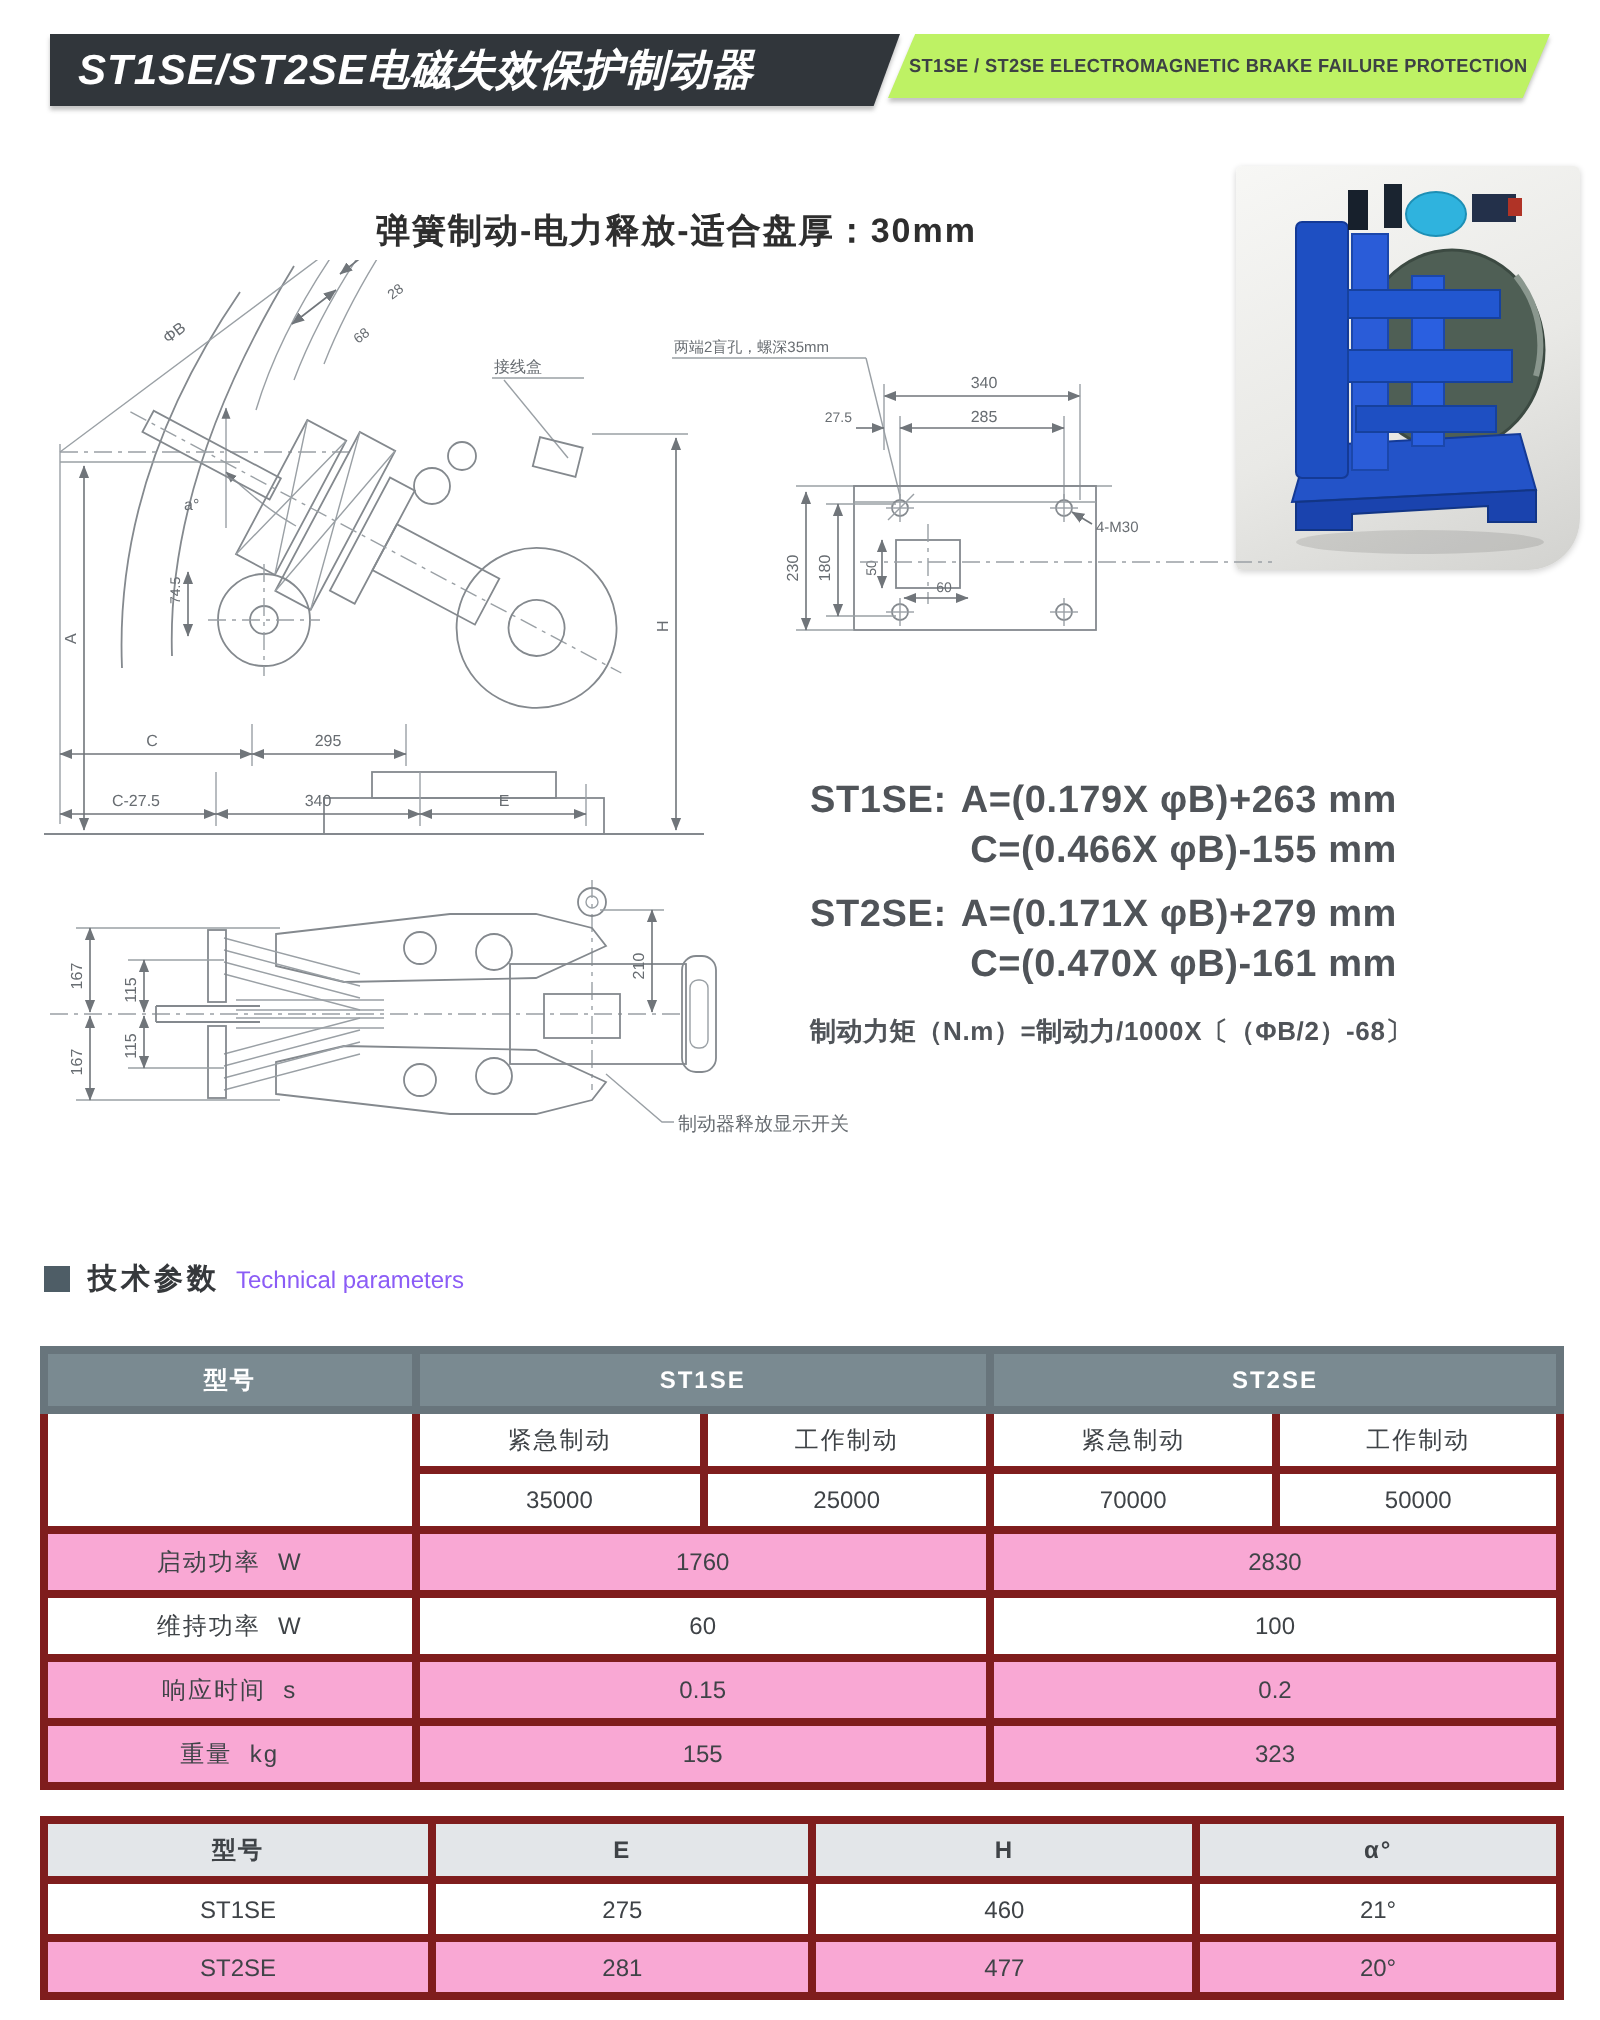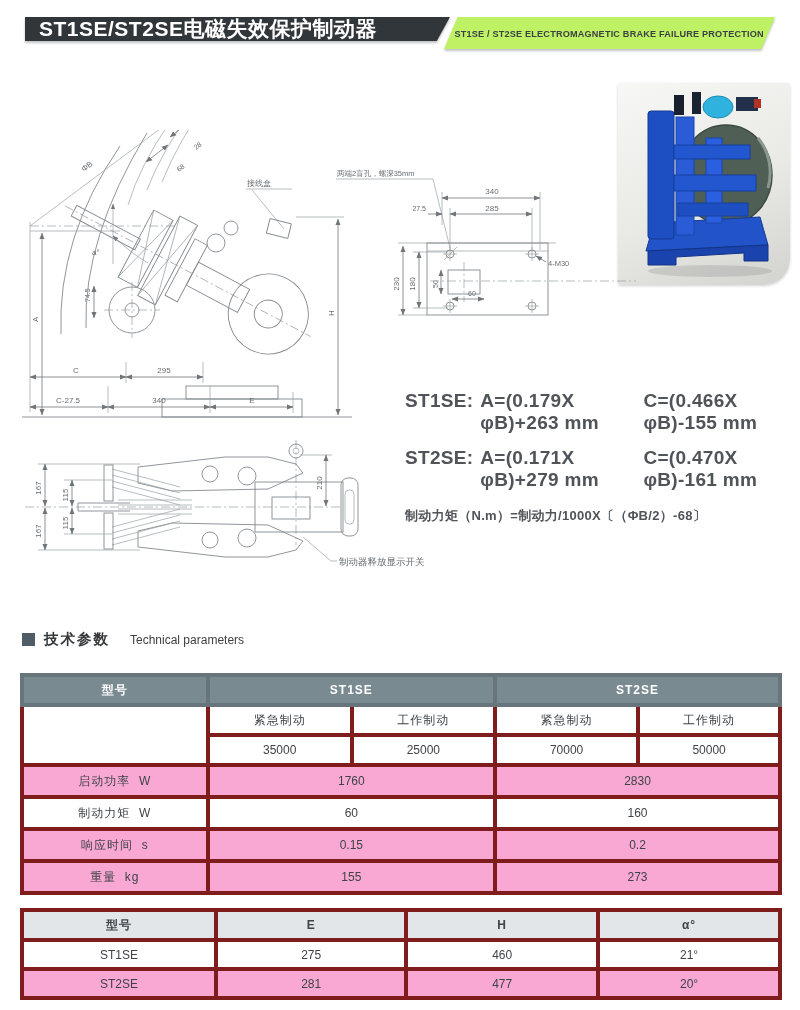--- a/index.html
+++ b/index.html
@@ -1,22 +1,22 @@
 <!DOCTYPE html>
 <html><head>
 <meta charset="utf-8">
 <style>
   html,body{margin:0;padding:0;background:#f2f2f2;}
   .page{position:relative;width:800px;height:1010px;background:#ffffff;margin:0 auto;overflow:hidden;
         font-family:"Liberation Sans","DejaVu Sans",sans-serif;}
   
   .hdr{position:absolute;left:25px;top:17px;width:750px;height:32px;filter:drop-shadow(0 2px 1px rgba(80,80,80,0.35));}
-  .hdr-dark{position:absolute;left:0;top:0;width:425px;height:24px;background:#31363b;
+  .hdr-dark{position:absolute;left:0;top:0;width:425px;height:36px;background:#31363b;
             clip-path:polygon(0 0,100% 0,96.9% 100%,0 100%);
-            display:flex;align-items:center;padding-left:14px;box-sizing:border-box;}
+            display:flex;align-items:center;padding-left:14px;box-sizing:border-box;font-style:italic;}
   .hdr-dark span{color:#ffffff;font-size:21px;font-weight:bold;letter-spacing:0.5px;white-space:nowrap;}
   .hdr-gray{position:absolute;left:419px;top:0;width:331px;height:32px;background:#bef264;
             clip-path:polygon(4.1% 0,100% 0,95.9% 100%,0 100%);
             display:flex;align-items:center;justify-content:center;}
   .hdr-gray span{color:#3d4144;font-size:9.5px;font-weight:bold;letter-spacing:0.2px;transform:scaleX(0.96);white-space:nowrap;}
   
   .subtitle{position:absolute;left:188px;top:104px;font-size:17px;font-weight:bold;color:#2e2e2e;letter-spacing:1px;}
   
   .photo{position:absolute;left:618px;top:83px;width:172px;height:202px;
          background:linear-gradient(155deg,#f7f7f5 0%,#e9e9e6 55%,#d2d2cf 100%);
@@ -26,27 +26,27 @@
   .dwg .ln{stroke:#84898e;stroke-width:0.9;fill:none;}
   .dwg .thin{stroke:#9aa0a5;stroke-width:0.7;fill:none;}
   .dwg .dim{stroke:#70757a;stroke-width:0.8;fill:none;}
   .dwg .cl{stroke-dasharray:9 3 2 3;}
   .dwg text{font-size:8px;fill:#686d72;font-family:"Liberation Sans","DejaVu Sans",sans-serif;}
   .dwg .fs7{font-size:7px;}
   .dwg .fs75{font-size:7.5px;}
   .dwg .fs95{font-size:9.5px;}
   
   .formula{position:absolute;display:flex;gap:7px;font-size:19px;font-weight:bold;color:#505459;letter-spacing:0.3px;}
-  .f-lines{display:flex;flex-direction:row;gap:3px;}
+  .f-lines{display:flex;flex-direction:column;gap:3px;text-align:right;}
   .torque{position:absolute;font-size:13px;font-weight:bold;color:#505459;letter-spacing:0.3px;}
   
   .section{position:absolute;left:22px;top:630px;display:flex;align-items:center;}
   .sq{width:13px;height:13px;background:#4e5d66;display:inline-block;}
   .sec-cn{font-size:14.5px;font-weight:bold;color:#35383b;letter-spacing:2px;margin-left:9px;}
-  .sec-en{font-size:12px;color:#404040;margin-left:20px;}
+  .sec-en{font-size:12px;color:#8b5cf6;margin-left:8px;}
   
   .tbl{position:absolute;left:20px;width:762px;border-collapse:collapse;table-layout:fixed;}
   .tbl td{border:4px solid #7f1d1d;text-align:center;vertical-align:middle;font-size:12px;color:#3f4347;padding:0;}
   .t1{top:673px;}
   .t2{top:908px;}
   .hd{background:#7a8a91;color:#ffffff !important;font-weight:bold;border-color:#68757c !important;font-size:12.5px;letter-spacing:1px;}
   .hd2{background:#e3e6e9;font-weight:bold;letter-spacing:1px;}
   .r30{height:30px;}
   .r32{height:32px;}
   .r29{height:29px;}
@@ -61,20 +61,21 @@
 
   <div class="hdr">
     <div class="hdr-dark">
       <span>ST1SE/ST2SE电磁失效保护制动器</span>
     </div>
     <div class="hdr-gray">
       <span>ST1SE / ST2SE ELECTROMAGNETIC BRAKE FAILURE PROTECTION</span>
     </div>
   </div>
 
+  <div class="subtitle">弹簧制动-电力释放-适合盘厚：30mm</div>
 
   <div class="photo">
     <svg width="172" height="202" viewBox="0 0 172 202">
       <ellipse cx="92" cy="188" rx="62" ry="6" fill="rgba(0,0,0,0.10)"></ellipse>
       <ellipse cx="108" cy="92" rx="46" ry="50" fill="#4f5f55" stroke="#3c4a42" stroke-width="1.5"></ellipse>
       <path d="M 140,55 A 48 52 0 0 1 150,105" stroke="#8a978e" stroke-width="3" fill="none"></path>
       <polygon points="36,140 142,134 150,162 28,168" fill="#2353c8" stroke="#143a96"></polygon>
       <path d="M 30,168 L 150,162 L 150,178 L 126,178 L 126,170 L 58,174 L 58,182 L 30,182 Z" fill="#1a43ae" stroke="#123585"></path>
       <rect x="30" y="28" width="26" height="128" rx="3" fill="#1e4fc2" stroke="#143a96"></rect>
       <rect x="58" y="34" width="18" height="118" fill="#2a5cd8" stroke="#1b47ab"></rect>
@@ -316,33 +317,33 @@
       <td>25000</td>
       <td>70000</td>
       <td>50000</td>
     </tr>
     <tr class="r32 light">
       <td class="lbl">启动功率  W</td>
       <td colspan="2">1760</td>
       <td colspan="2">2830</td>
     </tr>
     <tr class="r32">
-      <td class="lbl">制动力矩  W</td>
+      <td class="lbl">维持功率  W</td>
       <td colspan="2">60</td>
-      <td colspan="2">160</td>
+      <td colspan="2">100</td>
     </tr>
     <tr class="r32 light">
       <td class="lbl">响应时间  s</td>
       <td colspan="2">0.15</td>
       <td colspan="2">0.2</td>
     </tr>
     <tr class="r32 light">
       <td class="lbl">重量  kg</td>
       <td colspan="2">155</td>
-      <td colspan="2">273</td>
+      <td colspan="2">323</td>
     </tr>
   </tbody>
     </table>
 
   <table class="tbl t2">
     <colgroup>
         <col style="width:25.6%">
         <col style="width:25.1%">
         <col style="width:25.3%">
         <col style="width:24%">

